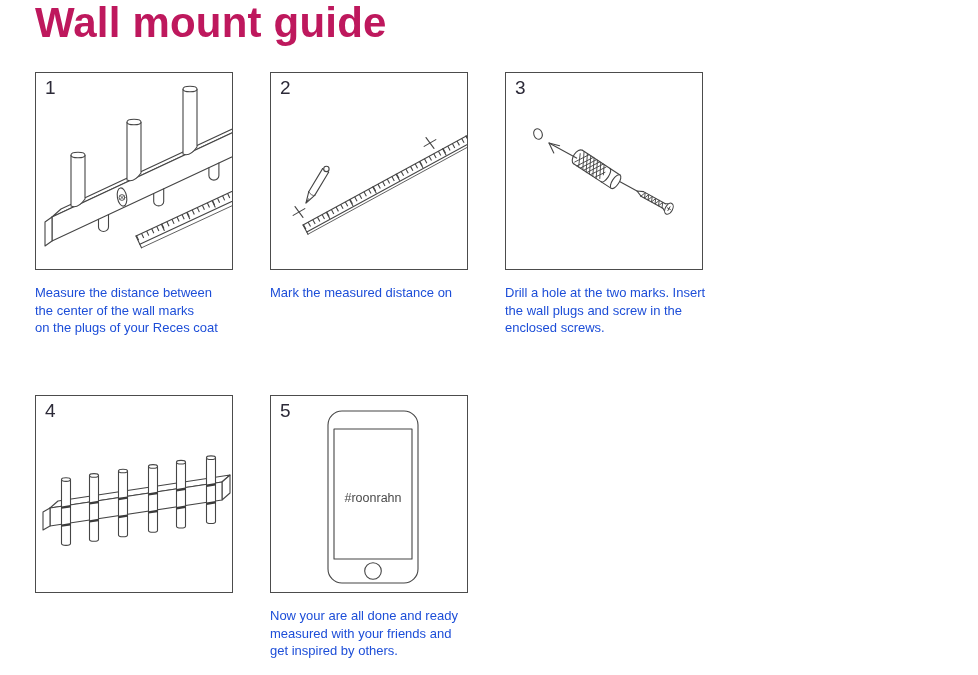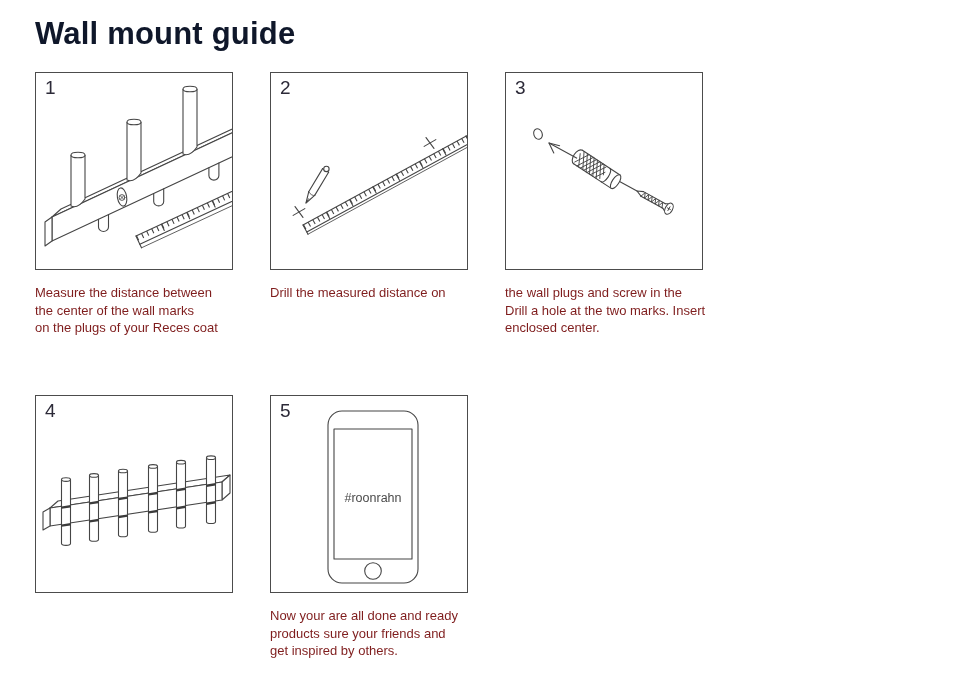--- a/index.html
+++ b/index.html
@@ -1,26 +1,26 @@
 <!DOCTYPE html>
 <html><head>
 <meta charset="utf-8">
 <style>
   *{margin:0;padding:0;box-sizing:border-box}
   html,body{width:978px;height:675px;background:#fff;overflow:hidden;
     font-family:"Liberation Sans",sans-serif;color:#3c3a48;position:relative}
-  .title{position:absolute;left:35px;top:13px;font-size:31px;line-height:42px;
-    font-weight:600;color:#0f172a;letter-spacing:.2px}
+  .title{position:absolute;left:35px;top:2px;font-size:42px;line-height:42px;
+    font-weight:600;color:#be185d;letter-spacing:.2px}
   .step{position:absolute;width:240px}
   #s1{left:35px;top:72px}#s2{left:270px;top:72px}#s3{left:505px;top:72px}
   #s4{left:35px;top:395px}#s5{left:270px;top:395px}
   .frame{width:198px;height:198px;border:1px solid #4c4c4c;position:relative;background:#fff}
   .num{position:absolute;left:9px;top:4px;font-size:19px;font-weight:500;color:#2c2a38}
   .art{position:absolute;left:0;top:0;width:196px;height:196px;display:block}
-  .caption{margin-top:14px;font-size:13px;line-height:17.5px;color:#7f1d1d}
+  .caption{margin-top:14px;font-size:13px;line-height:17.5px;color:#1d4ed8}
   .caption div{white-space:nowrap}
   .ink{stroke:#454545;fill:none;stroke-width:1.1;stroke-linecap:round;stroke-linejoin:round}
   .inkf{stroke:#454545;fill:#fff;stroke-width:1.1;stroke-linejoin:round}
   .thin{stroke-width:.85}
   .tick{stroke:#454545;fill:none;stroke-width:5;stroke-linecap:butt}
   .dark{fill:#3b3b3b;stroke:none}
   .phonetext{font-family:"Liberation Sans",sans-serif;font-size:12.5px;fill:#4a4a4a}
 </style>
 </head>
 <body>
@@ -91,21 +91,21 @@
       <g transform="translate(28,139) rotate(12)">
         <path class="ink" d="M-5,-4.5 L5,4.5 M5,-4.5 L-5,4.5"></path>
       </g>
       <g transform="translate(159,70) rotate(12)">
         <path class="ink" d="M-5,-4.5 L5,4.5 M5,-4.5 L-5,4.5"></path>
       </g>
     </svg>
     <span class="num">2</span>
   </div>
   <div class="caption">
-    <div>Drill the measured distance on</div>
+    <div>Mark the measured distance on</div>
   </div>
 </div>
 
 <div class="step" id="s3">
   <div class="frame">
     <svg class="art" viewBox="0 0 196 196">
       <ellipse class="ink" cx="32" cy="61" rx="4.2" ry="5.4" transform="rotate(-20 32 61)"></ellipse>
       <g>
         <path class="ink" d="M43,70 L131,118"></path>
         <path class="ink" d="M43,70 L47.8,79.9 M43,70 L53.6,72.7"></path>
@@ -124,23 +124,23 @@
         <path class="ink" d="M6,-2.6 L31,-2.6 M6,2.6 L31,2.6"></path>
         <path class="ink thin" d="M6,2.6 L8,-2.6 L10,2.6 L12,-2.6 L14,2.6 L16,-2.6 L18,2.6 L20,-2.6 L22,2.6 L24,-2.6 L26,2.6 L28,-2.6 L30,2.6"></path>
         <path class="ink" d="M31,-2.6 L33.5,-4 M31,2.6 L33.5,4"></path>
         <ellipse class="inkf" cx="36.5" cy="0" rx="3.6" ry="6"></ellipse>
         <path class="ink thin" d="M34.8,0 L38.2,0 M36.5,-2.2 L36.5,2.2"></path>
       </g>
     </svg>
     <span class="num">3</span>
   </div>
   <div class="caption">
+    <div>Drill a hole at the two marks. Insert</div>
     <div>the wall plugs and screw in the</div>
-    <div>Drill a hole at the two marks. Insert</div>
-    <div>enclosed center.</div>
+    <div>enclosed screws.</div>
   </div>
 </div>
 
 <div class="step" id="s4">
   <div class="frame">
     <svg class="art" viewBox="0 0 196 196">
       <g>
         <path class="inkf" d="M14,112 L186,86 L194,79 L22,105 Z"></path>
         <path class="inkf" d="M186,86 L194,79 L194,97 L186,104 Z"></path>
         <path class="inkf" d="M14,112 L186,86 L186,104 L14,130 Z"></path>
@@ -180,16 +180,16 @@
         <rect class="ink" x="57" y="15" width="90" height="172" rx="14" stroke-width="1.3"></rect>
         <rect class="ink" x="63" y="33" width="78" height="130"></rect>
         <text class="phonetext" x="102" y="106" text-anchor="middle">#roonrahn</text>
         <circle class="ink" cx="102" cy="175" r="8.3"></circle>
       </g>
     </svg>
     <span class="num">5</span>
   </div>
   <div class="caption">
     <div>Now your are all done and ready</div>
-    <div>products sure your friends and</div>
+    <div>measured with your friends and</div>
     <div>get inspired by others.</div>
   </div>
 </div>
 
 </body></html>

